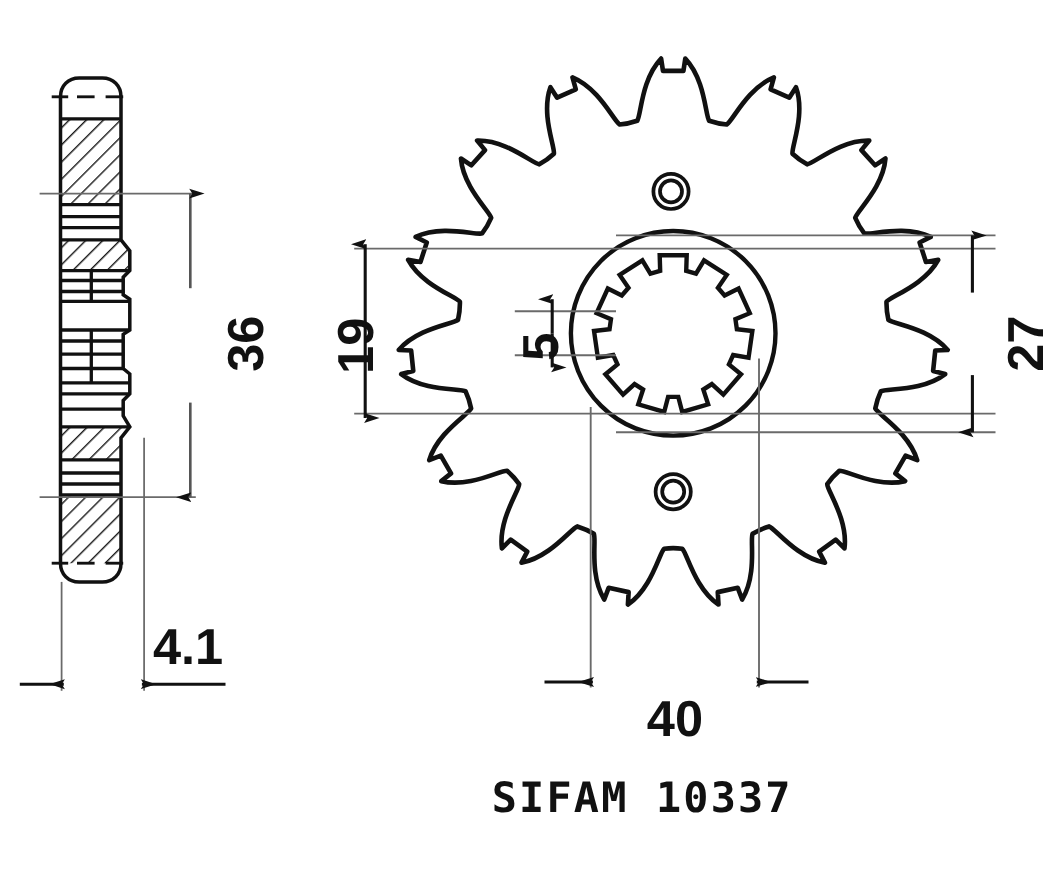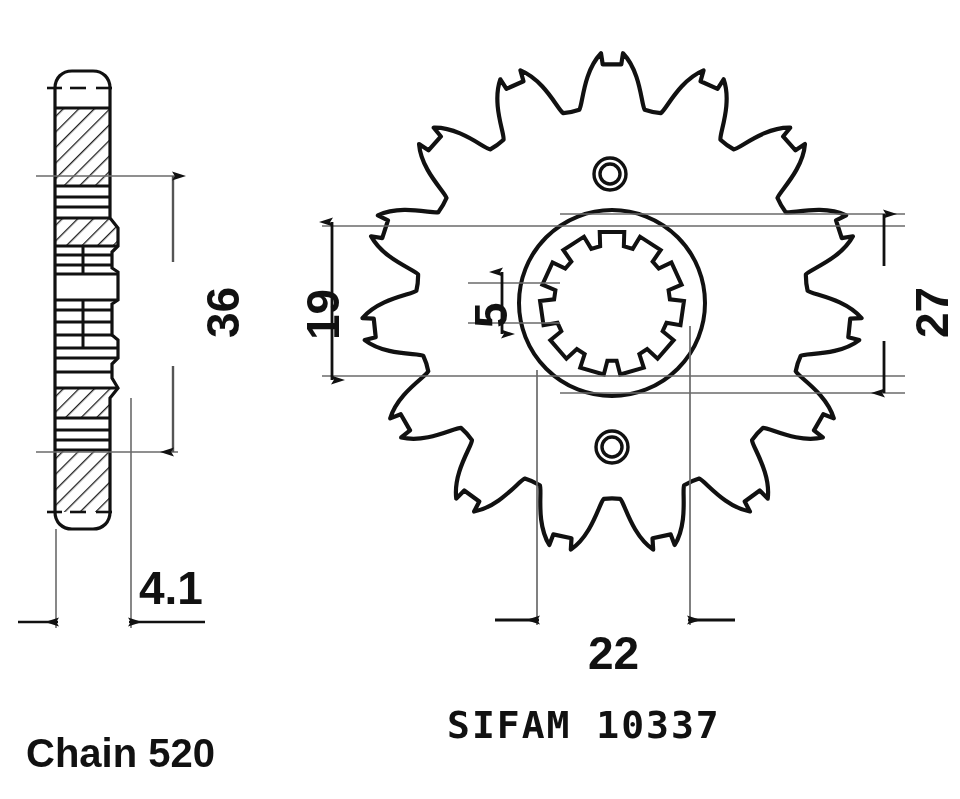--- a/index.html
+++ b/index.html
@@ -210,19 +210,18 @@
   <div class="dim-num rot90" style="left:200px; top:338px;">36</div>
 
   <div class="dim-num" style="left:139px; top:565px;">4.1</div>
 
   <div class="dim-num rot90" style="left:300px; top:340px;">19</div>
 
   <div class="dim-num rot90" style="left:468px; top:328px;">5</div>
 
   <div class="dim-num rot90" style="left:909px; top:338px;">27</div>
 
-  <div class="dim-num" style="left:588px; top:630px;">22</div>
+  <div class="dim-num" style="left:588px; top:630px;">40</div>
 
   <div class="label-text" id="part-label">SIFAM  10337</div>
 
-  <div class="label-text" id="chain-label">Chain 520</div>
 
 </div>
 
 </body></html>

